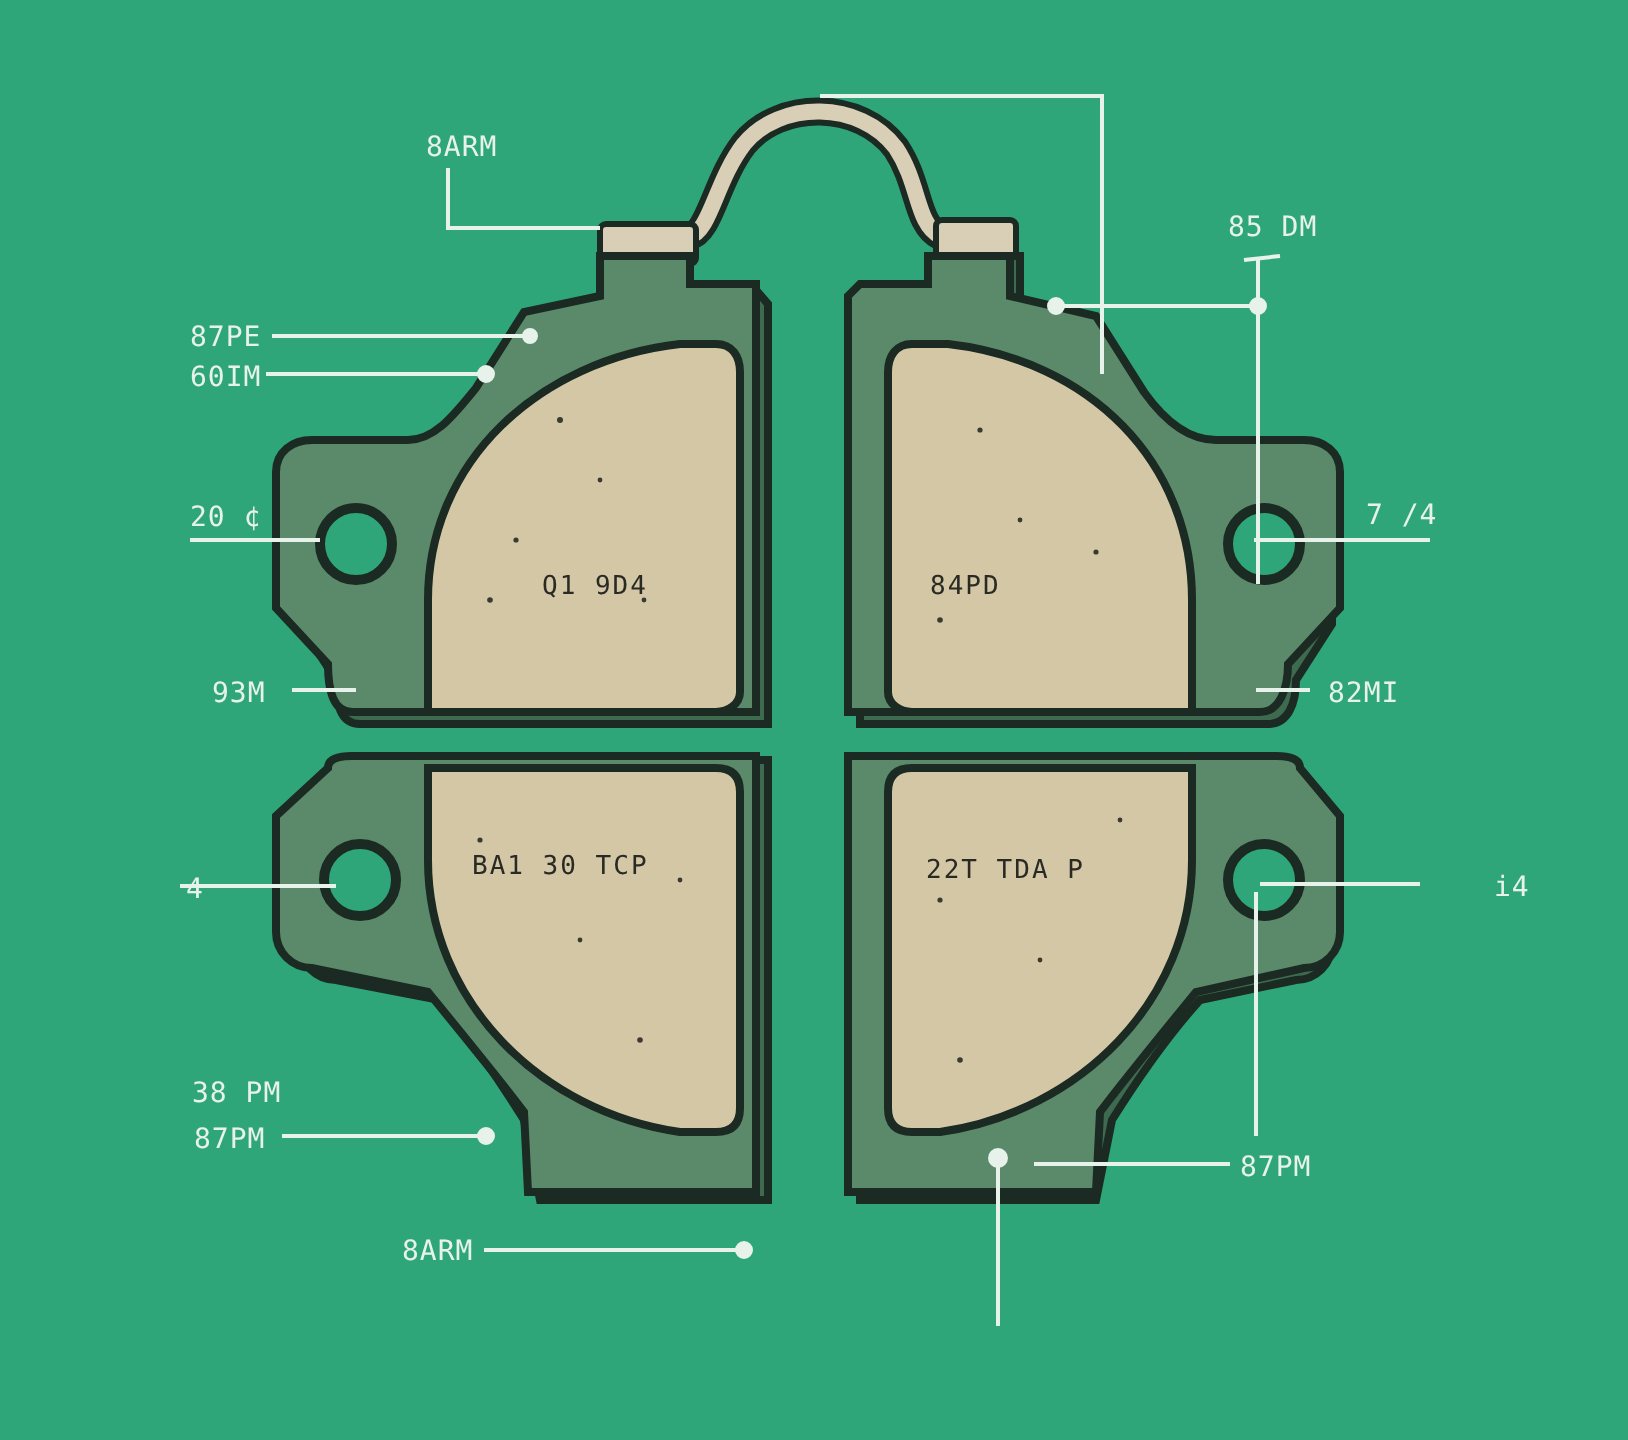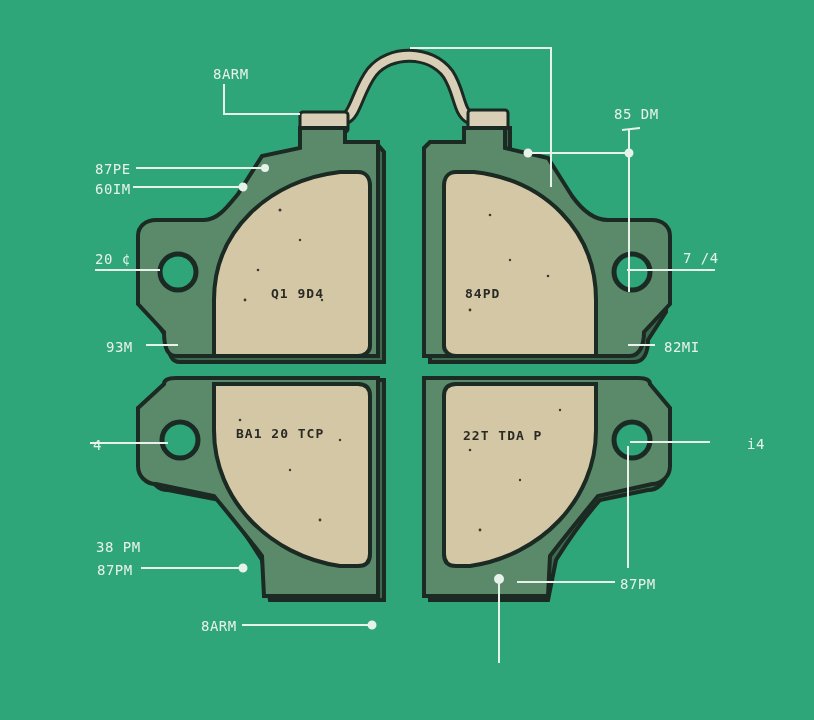--- a/index.html
+++ b/index.html
@@ -1,19 +1,19 @@
 <!DOCTYPE html>
 <html><head>
 <meta charset="utf-8">
 <style>
   html,body{margin:0;padding:0;}
   body{width:814px;height:720px;background:#2fa57a;overflow:hidden;position:relative;font-family:"DejaVu Sans Mono","Liberation Mono",monospace;}
   #art{position:absolute;left:0;top:0;width:814px;height:720px;}
   .lbl{position:absolute;color:#e6f2ea;font-size:14px;letter-spacing:0.5px;white-space:nowrap;}
-  .padtxt{position:absolute;color:#2a2a24;font-size:13px;font-weight:bold;letter-spacing:1px;white-space:nowrap;}
+  .padtxt{position:absolute;color:#2a2a24;font-size:13px;font-weight:normal;letter-spacing:1px;white-space:nowrap;}
 </style>
 </head>
 <body>
 
 <svg id="art" viewBox="0 0 814 720" xmlns="http://www.w3.org/2000/svg">
 
   <g>
     <path d="M312,128 L345,118 C355,116 358,90 372,72 C390,50 430,50 448,74 C460,92 458,112 470,118 L500,126" fill="none" stroke="#1b2a22" stroke-width="14" stroke-linecap="round"></path>
     <path d="M312,128 L345,118 C355,116 358,90 372,72 C390,50 430,50 448,74 C460,92 458,112 470,118 L500,126" fill="none" stroke="#d9cfb6" stroke-width="8" stroke-linecap="round"></path>
     <rect x="300" y="112" width="48" height="20" rx="3" fill="#d9cfb6" stroke="#1b2a22" stroke-width="3"></rect>
@@ -109,14 +109,14 @@
 <div class="lbl" style="left:97px;top:562px">87PM</div>
 <div class="lbl" style="left:201px;top:618px">8ARM</div>
 <div class="lbl" style="left:614px;top:106px">85 DM</div>
 <div class="lbl" style="left:683px;top:250px">7 /4</div>
 <div class="lbl" style="left:664px;top:339px">82MI</div>
 <div class="lbl" style="left:747px;top:436px">i4</div>
 <div class="lbl" style="left:620px;top:576px">87PM</div>
 
 <div class="padtxt" style="left:271px;top:286px">Q1 9D4</div>
 <div class="padtxt" style="left:465px;top:286px">84PD</div>
-<div class="padtxt" style="left:236px;top:426px">BA1 20 TCP</div>
+<div class="padtxt" style="left:236px;top:426px">BA1 30 TCP</div>
 <div class="padtxt" style="left:463px;top:428px">22T TDA P</div>
 
 </body></html>

